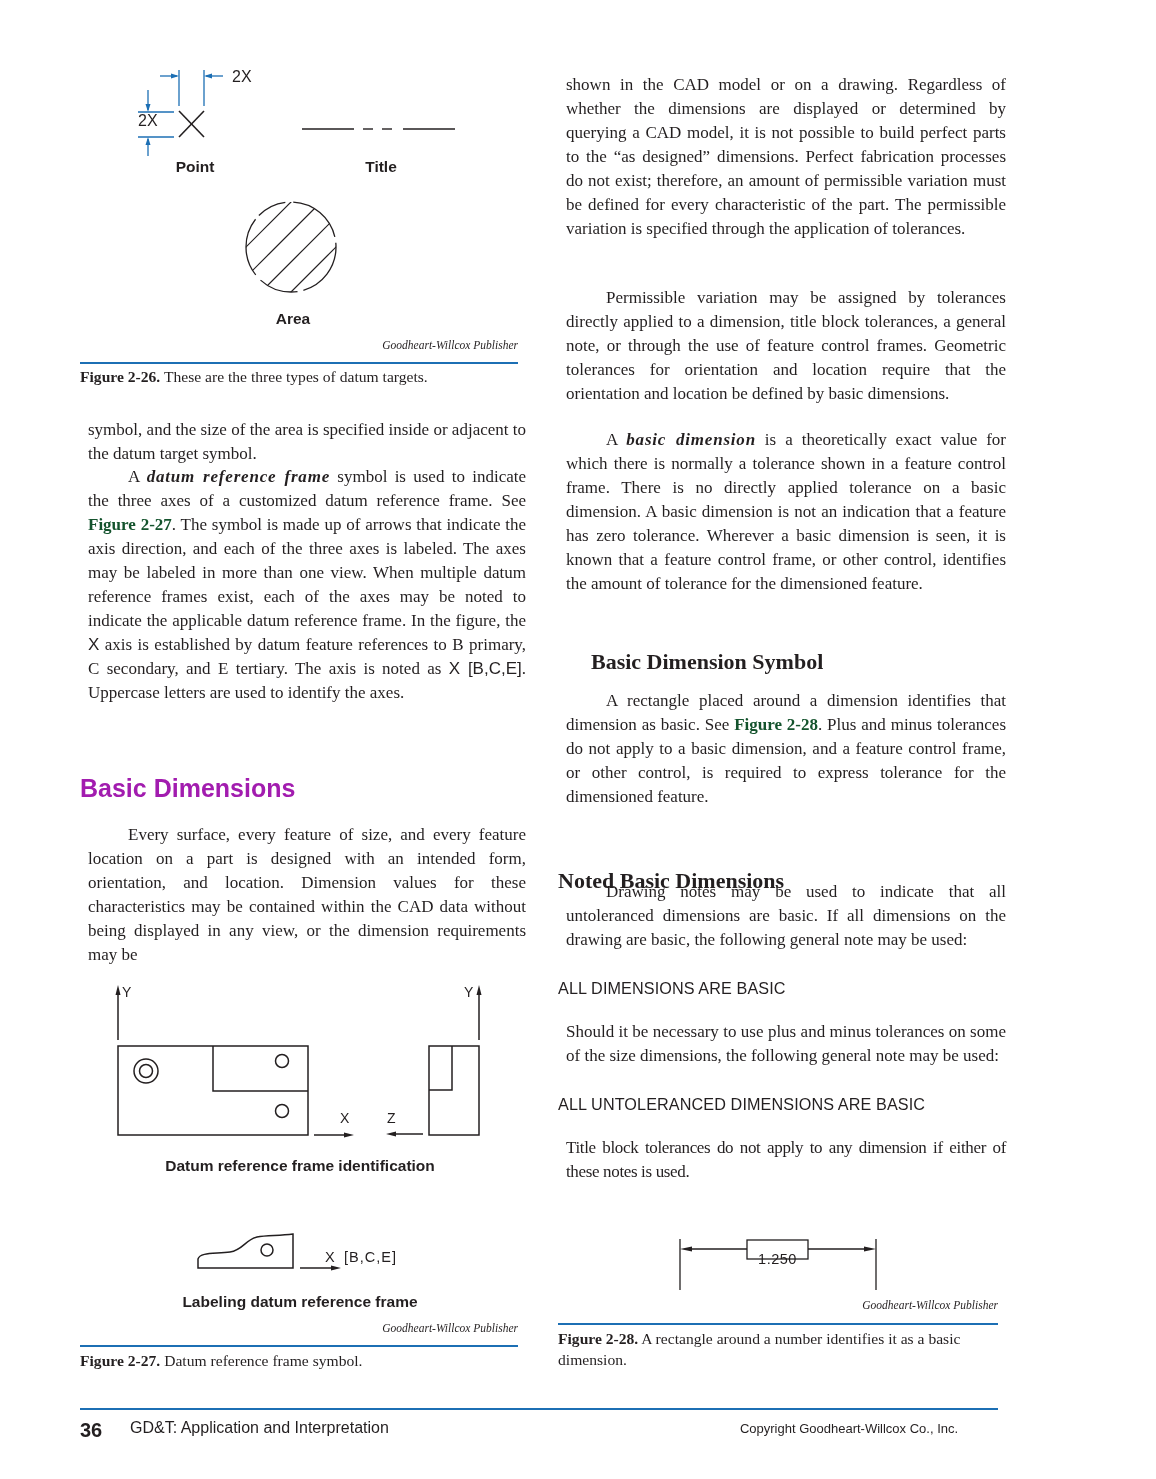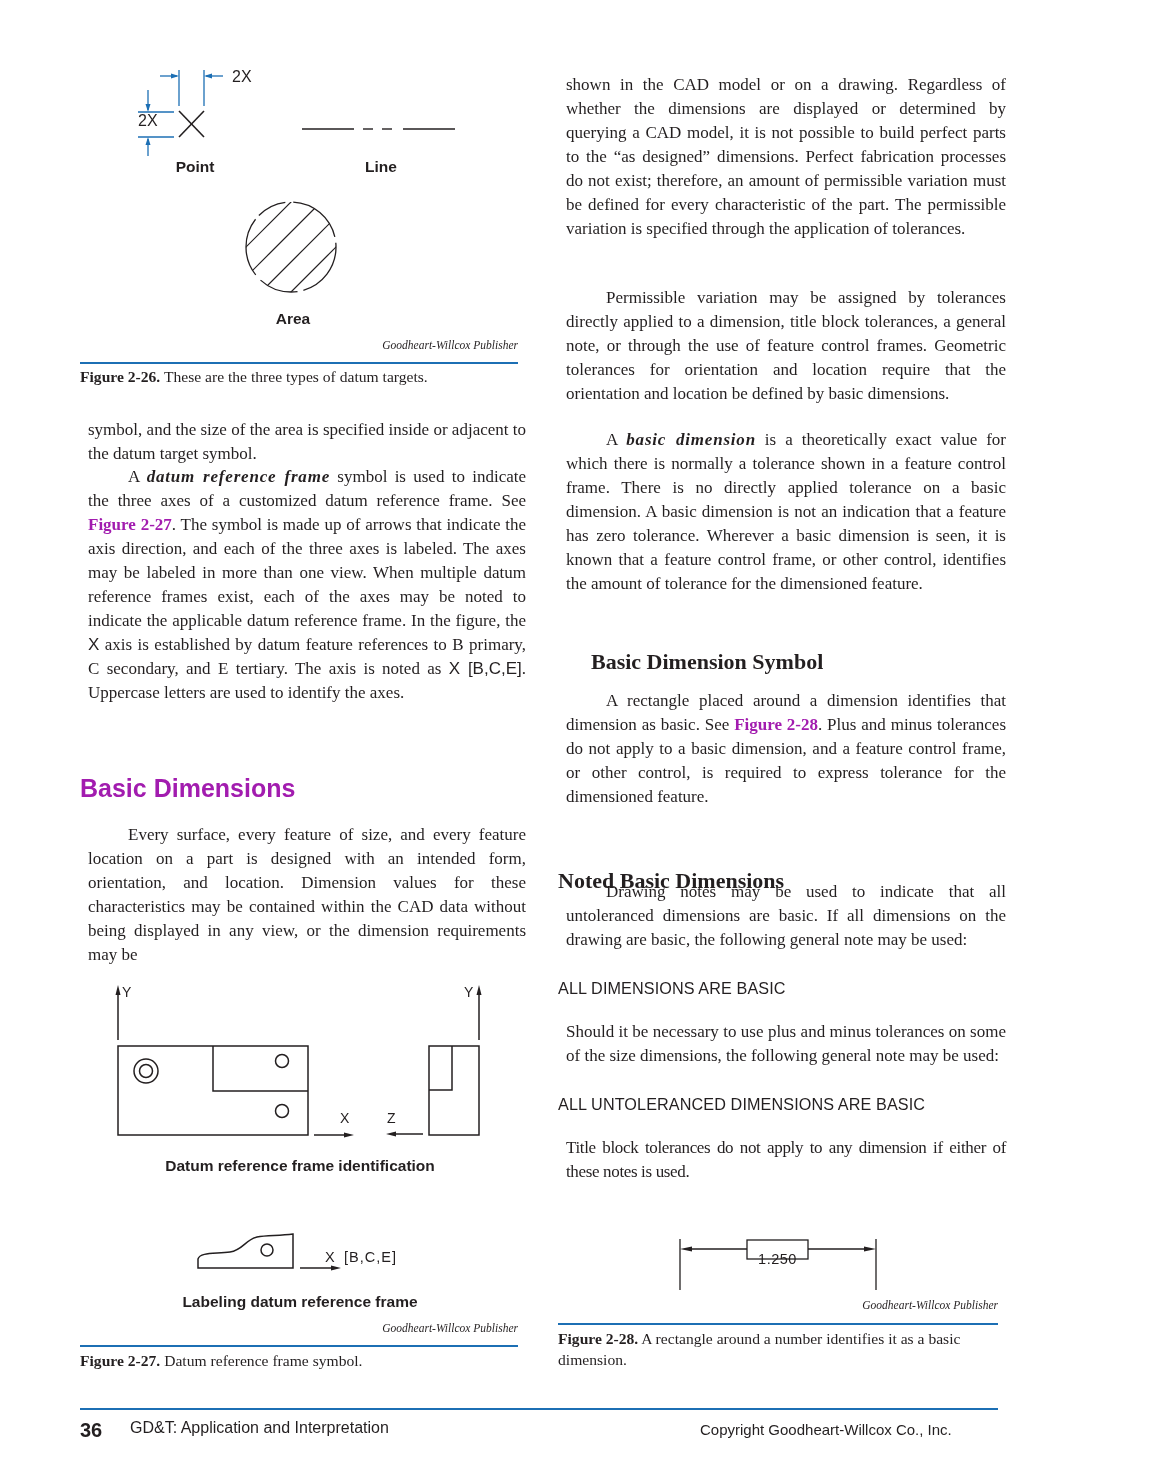--- a/index.html
+++ b/index.html
@@ -12,21 +12,21 @@
   .rule { position: absolute; height: 2px; background: #1c6fb4; }
   .credit { font-style: italic; font-size: 11.5px; text-align: right; color: #231f20; }
   .caption { font-size: 15.6px; line-height: 21px; margin: 0; }
   .caption b { font-weight: bold; }
   .figlabel { font-weight: bold; font-size: 15.5px; text-align: center; }
   .h-sans { font-weight: bold; font-size: 25px; color: #a21caf; }
   .h-serif { font-weight: bold; font-size: 22px; }
   .note { font-size: 16.2px; letter-spacing: 0.1px; }
   svg { position: absolute; overflow: visible; }
   em.kw { font-weight: bold; font-style: italic; letter-spacing: 0.8px; }
-  b.ref { color: #a21caf; }
+  b.ref { color: #14532d; }
   .mono-ish { font-family: "Liberation Sans", "DejaVu Sans", sans-serif; }
 </style>
 </head>
 <body>
 
 <div>
 
   <svg style="left:130px;top:62px;" width="140" height="100">
     <g stroke="#1c6fb4" stroke-width="1.3" fill="#1c6fb4">
 
@@ -58,21 +58,21 @@
   <div class="abs sans figlabel" style="left:165px;top:158px;width:60px;">Point</div>
 
   <svg style="left:300px;top:120px;" width="160" height="20">
     <g stroke="#231f20" stroke-width="1.4">
       <line x1="2" y1="9" x2="54" y2="9"></line>
       <line x1="63" y1="9" x2="73" y2="9"></line>
       <line x1="82" y1="9" x2="92" y2="9"></line>
       <line x1="103" y1="9" x2="155" y2="9"></line>
     </g>
   </svg>
-  <div class="abs sans figlabel" style="left:350px;top:158px;width:62px;">Line</div>
+  <div class="abs sans figlabel" style="left:350px;top:158px;width:62px;">Title</div>
 
   <svg style="left:243px;top:200px;" width="100" height="100">
     <defs>
       <clipPath id="circClip">
           <circle cx="48" cy="47" r="45"></circle>
         </clipPath>
     </defs>
     <circle cx="48" cy="47" r="45" fill="none" stroke="#231f20" stroke-width="1.3" stroke-dasharray="58 6 40 7 60 5 30 8"></circle>
     <g clip-path="url(#circClip)" stroke="#231f20" stroke-width="1.2">
       <line x1="-40" y1="60" x2="40" y2="-20"></line>
@@ -199,14 +199,14 @@
   <div class="rule" style="left:558px;top:1323px;width:440px;"></div>
   <p class="abs caption" style="left:558px;top:1328px;width:440px;">
     <b>Figure 2-28.</b><span> A rectangle around a number identifies it as a basic dimension.</span>
   </p>
 </div>
 
 <div>
   <div class="rule" style="left:80px;top:1408px;width:918px;"></div>
   <div class="abs sans" style="left:80px;top:1419px;font-size:20px;font-weight:bold;">36</div>
   <div class="abs sans" style="left:130px;top:1419px;font-size:16px;">GD&amp;T: Application and Interpretation</div>
-  <div class="abs sans" style="left:700px;top:1421px;width:298px;text-align:left;font-size:15px;">Copyright Goodheart-Willcox Co., Inc.</div>
+  <div class="abs sans" style="left:700px;top:1421px;width:298px;text-align:center;font-size:13px;">Copyright Goodheart-Willcox Co., Inc.</div>
 </div>
 
 </body></html>

